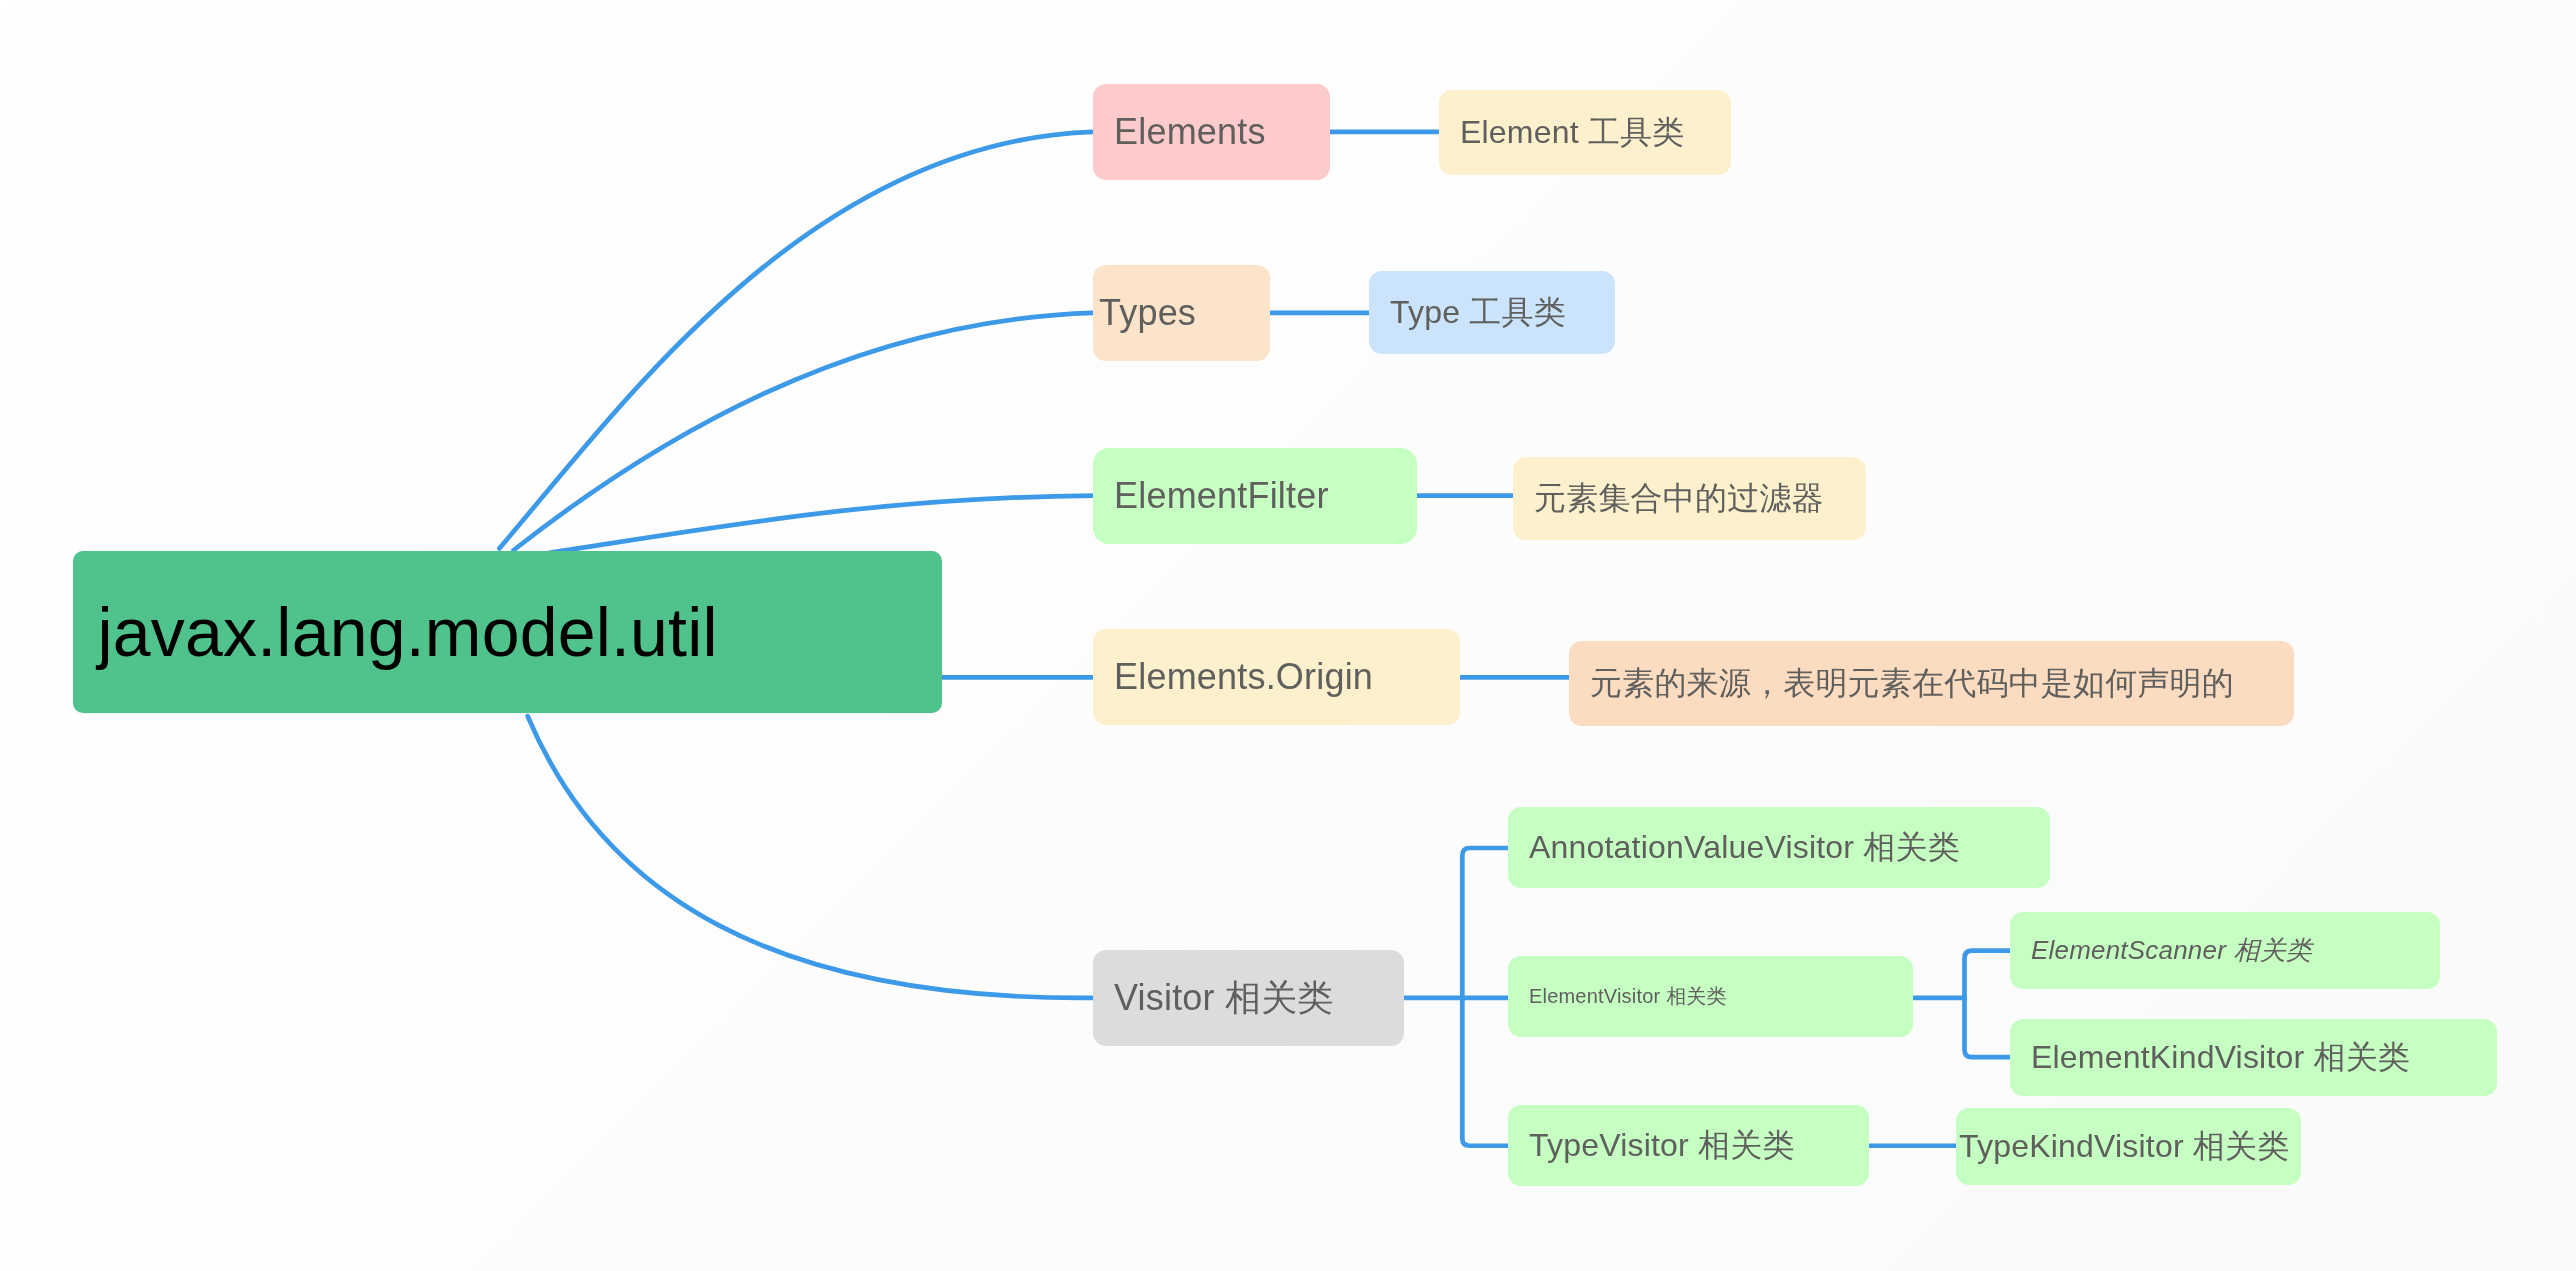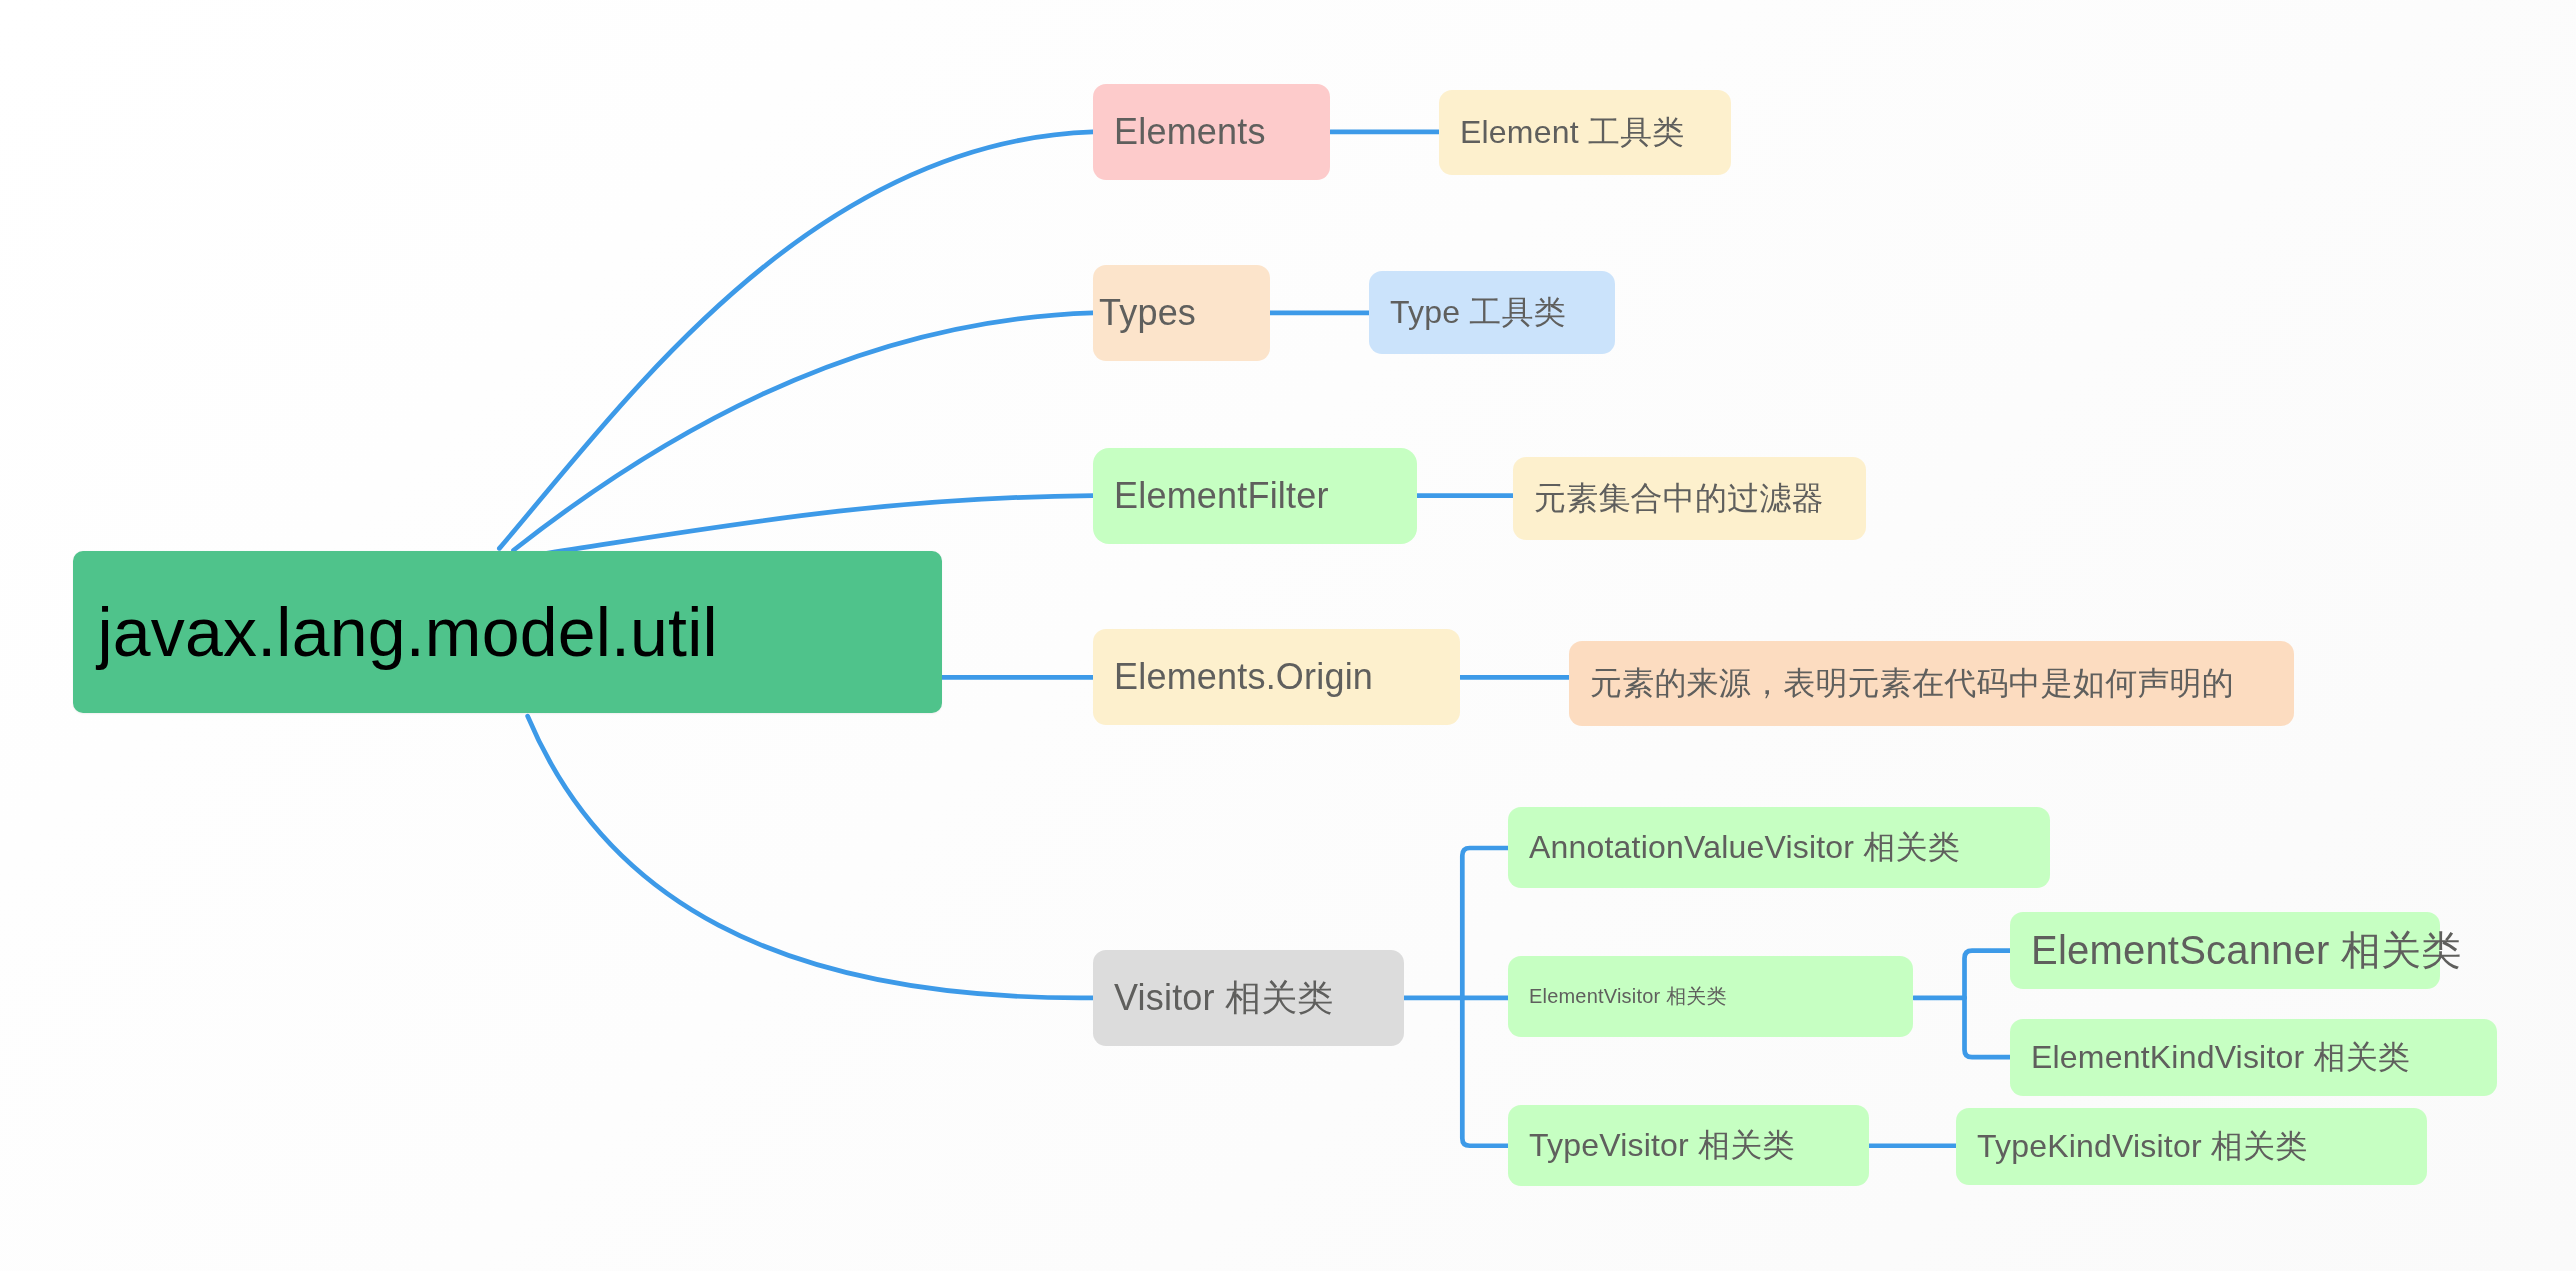--- a/index.html
+++ b/index.html
@@ -102,29 +102,29 @@
 
   <div class="node" style="left:1508px;top:807px;width:542px;height:81px;background:#c6ffc2;padding:0 21px;">
     <span class="txt" style="font-size:32px;">AnnotationValueVisitor 相关类</span>
   </div>
 
   <div class="node" style="left:1508px;top:956px;width:405px;height:81px;background:#c6ffc2;padding:0 21px;">
     <span class="txt" style="font-size:20px;">ElementVisitor 相关类</span>
   </div>
 
   <div class="node" style="left:2010px;top:912px;width:430px;height:77px;background:#c6ffc2;padding:0 21px;">
-    <span class="txt" style="font-size:40px;">ElementScanner 相关类</span>
+    <span class="txt" style="font-size:26px;font-style:italic;">ElementScanner 相关类</span>
   </div>
 
   <div class="node" style="left:2010px;top:1019px;width:487px;height:77px;background:#c6ffc2;padding:0 21px;">
     <span class="txt" style="font-size:32px;">ElementKindVisitor 相关类</span>
   </div>
 
   <div class="node" style="left:1508px;top:1105px;width:361px;height:81px;background:#c6ffc2;padding:0 21px;">
     <span class="txt" style="font-size:32px;">TypeVisitor 相关类</span>
   </div>
 
-  <div class="node" style="left:1956px;top:1108px;width:471px;height:77px;background:#c6ffc2;padding:0 21px;">
+  <div class="node" style="left:1956px;top:1108px;width:345px;height:77px;background:#c6ffc2;padding:0 3px;">
     <span class="txt" style="font-size:32px;">TypeKindVisitor 相关类</span>
   </div>
 
 </div>
 
 
 </body></html>

